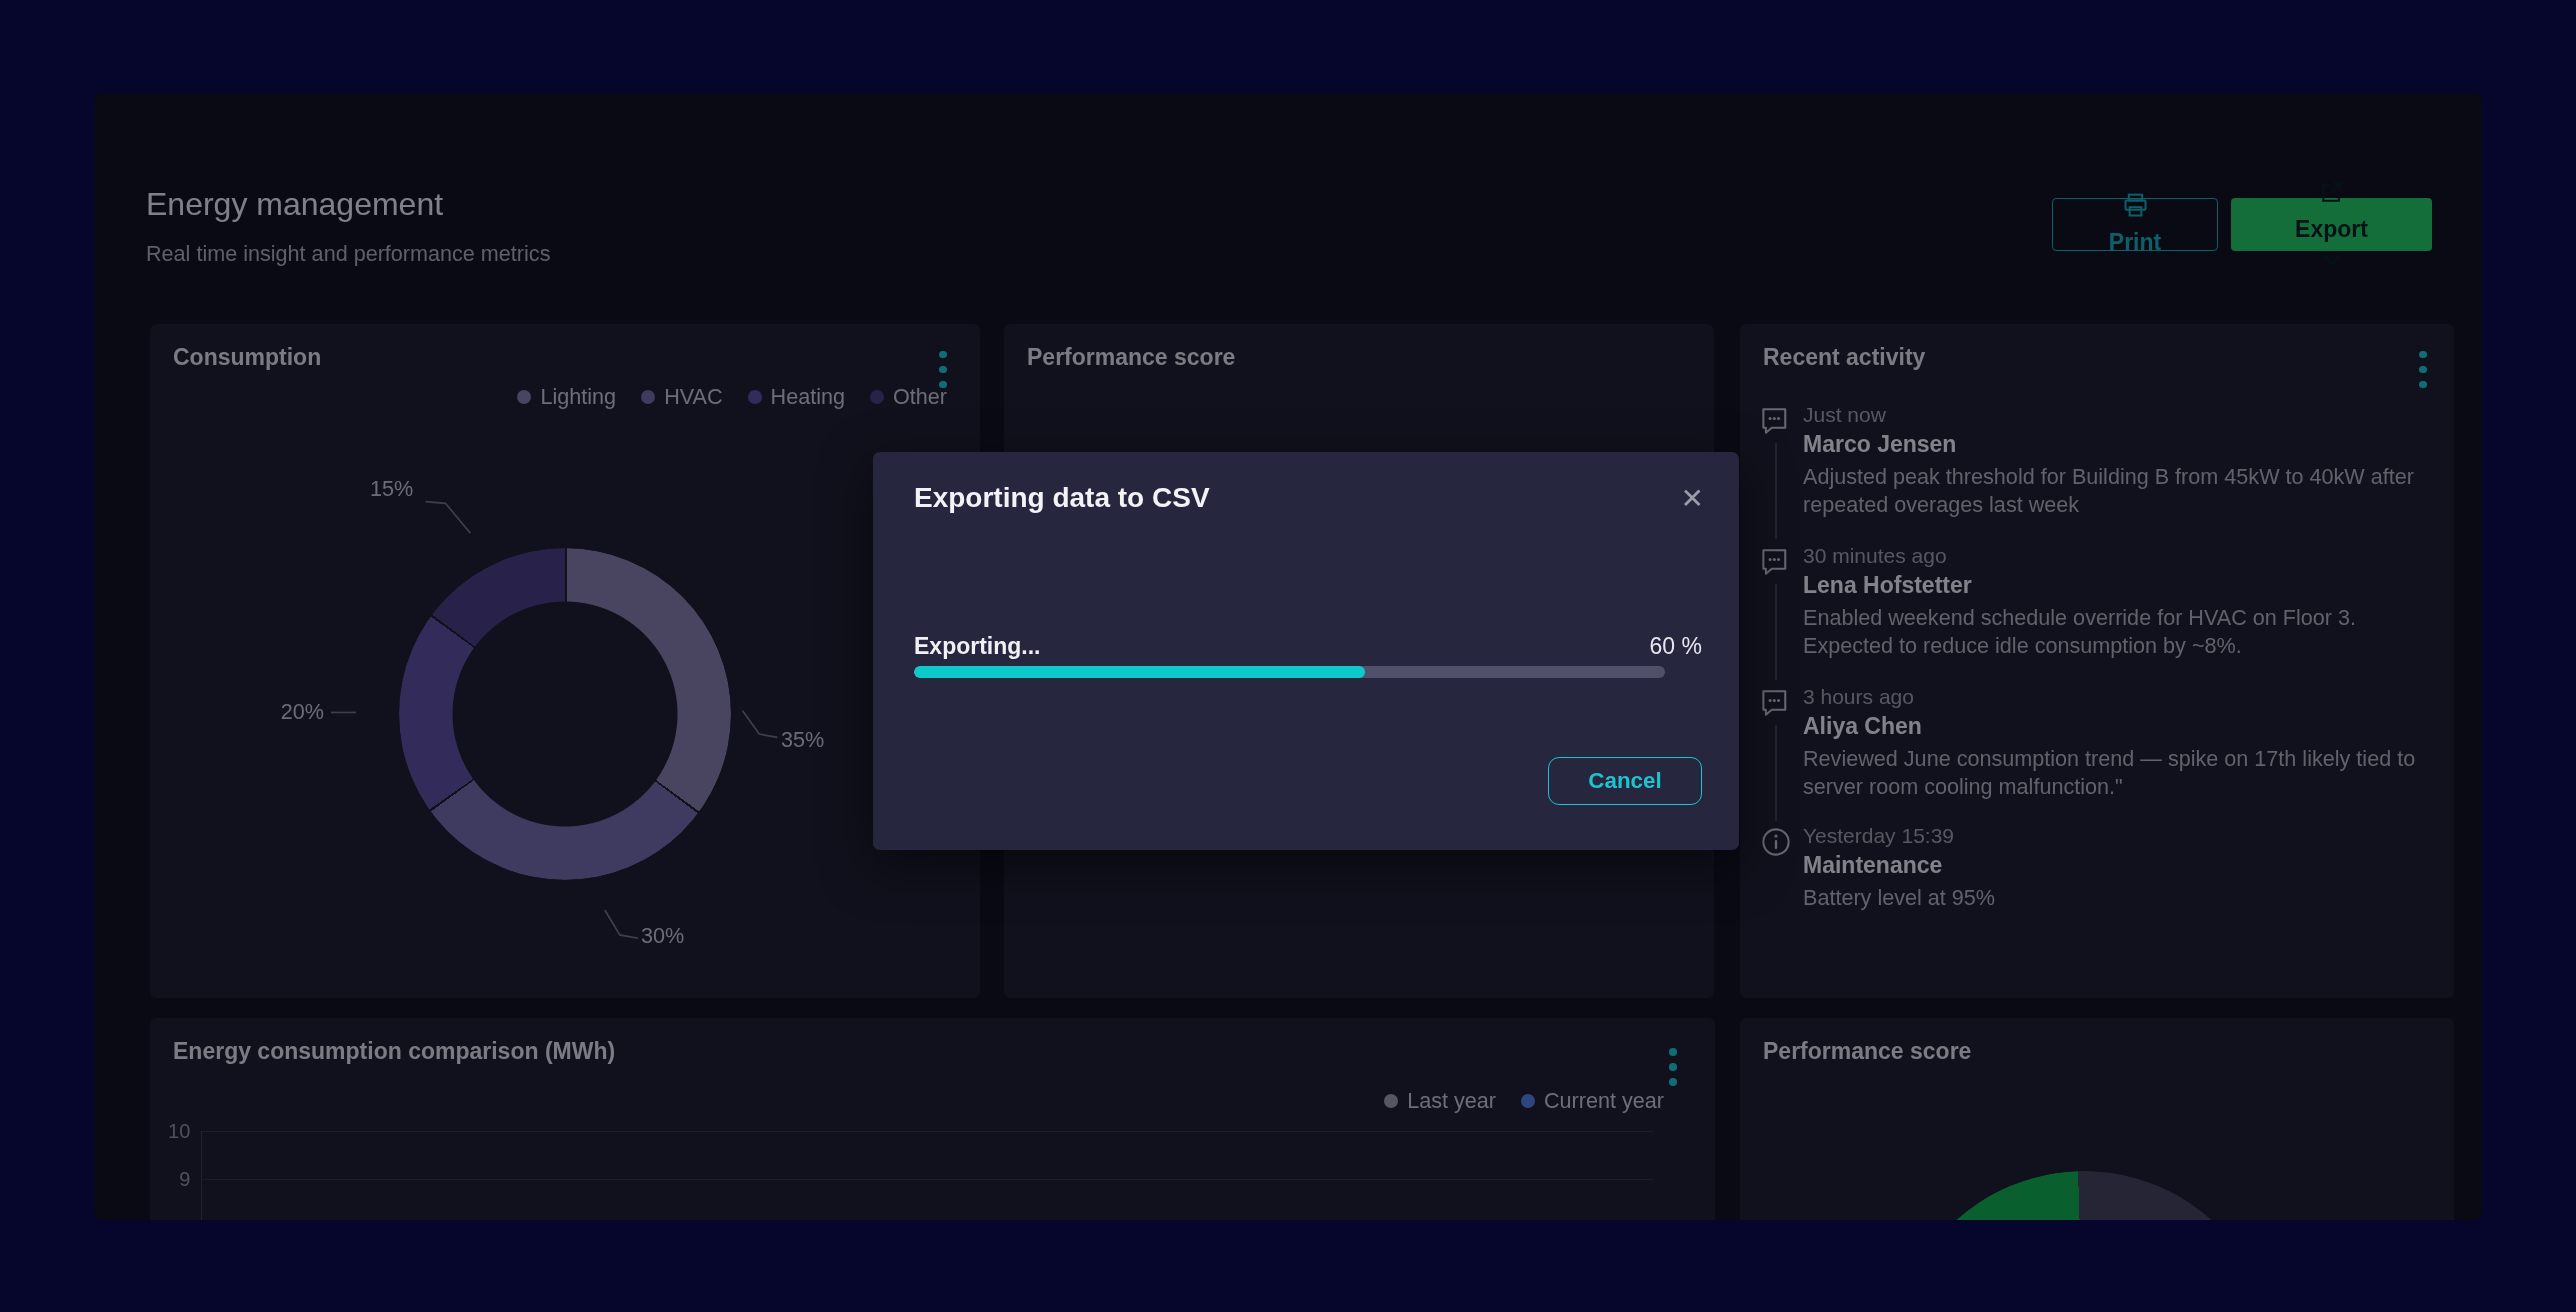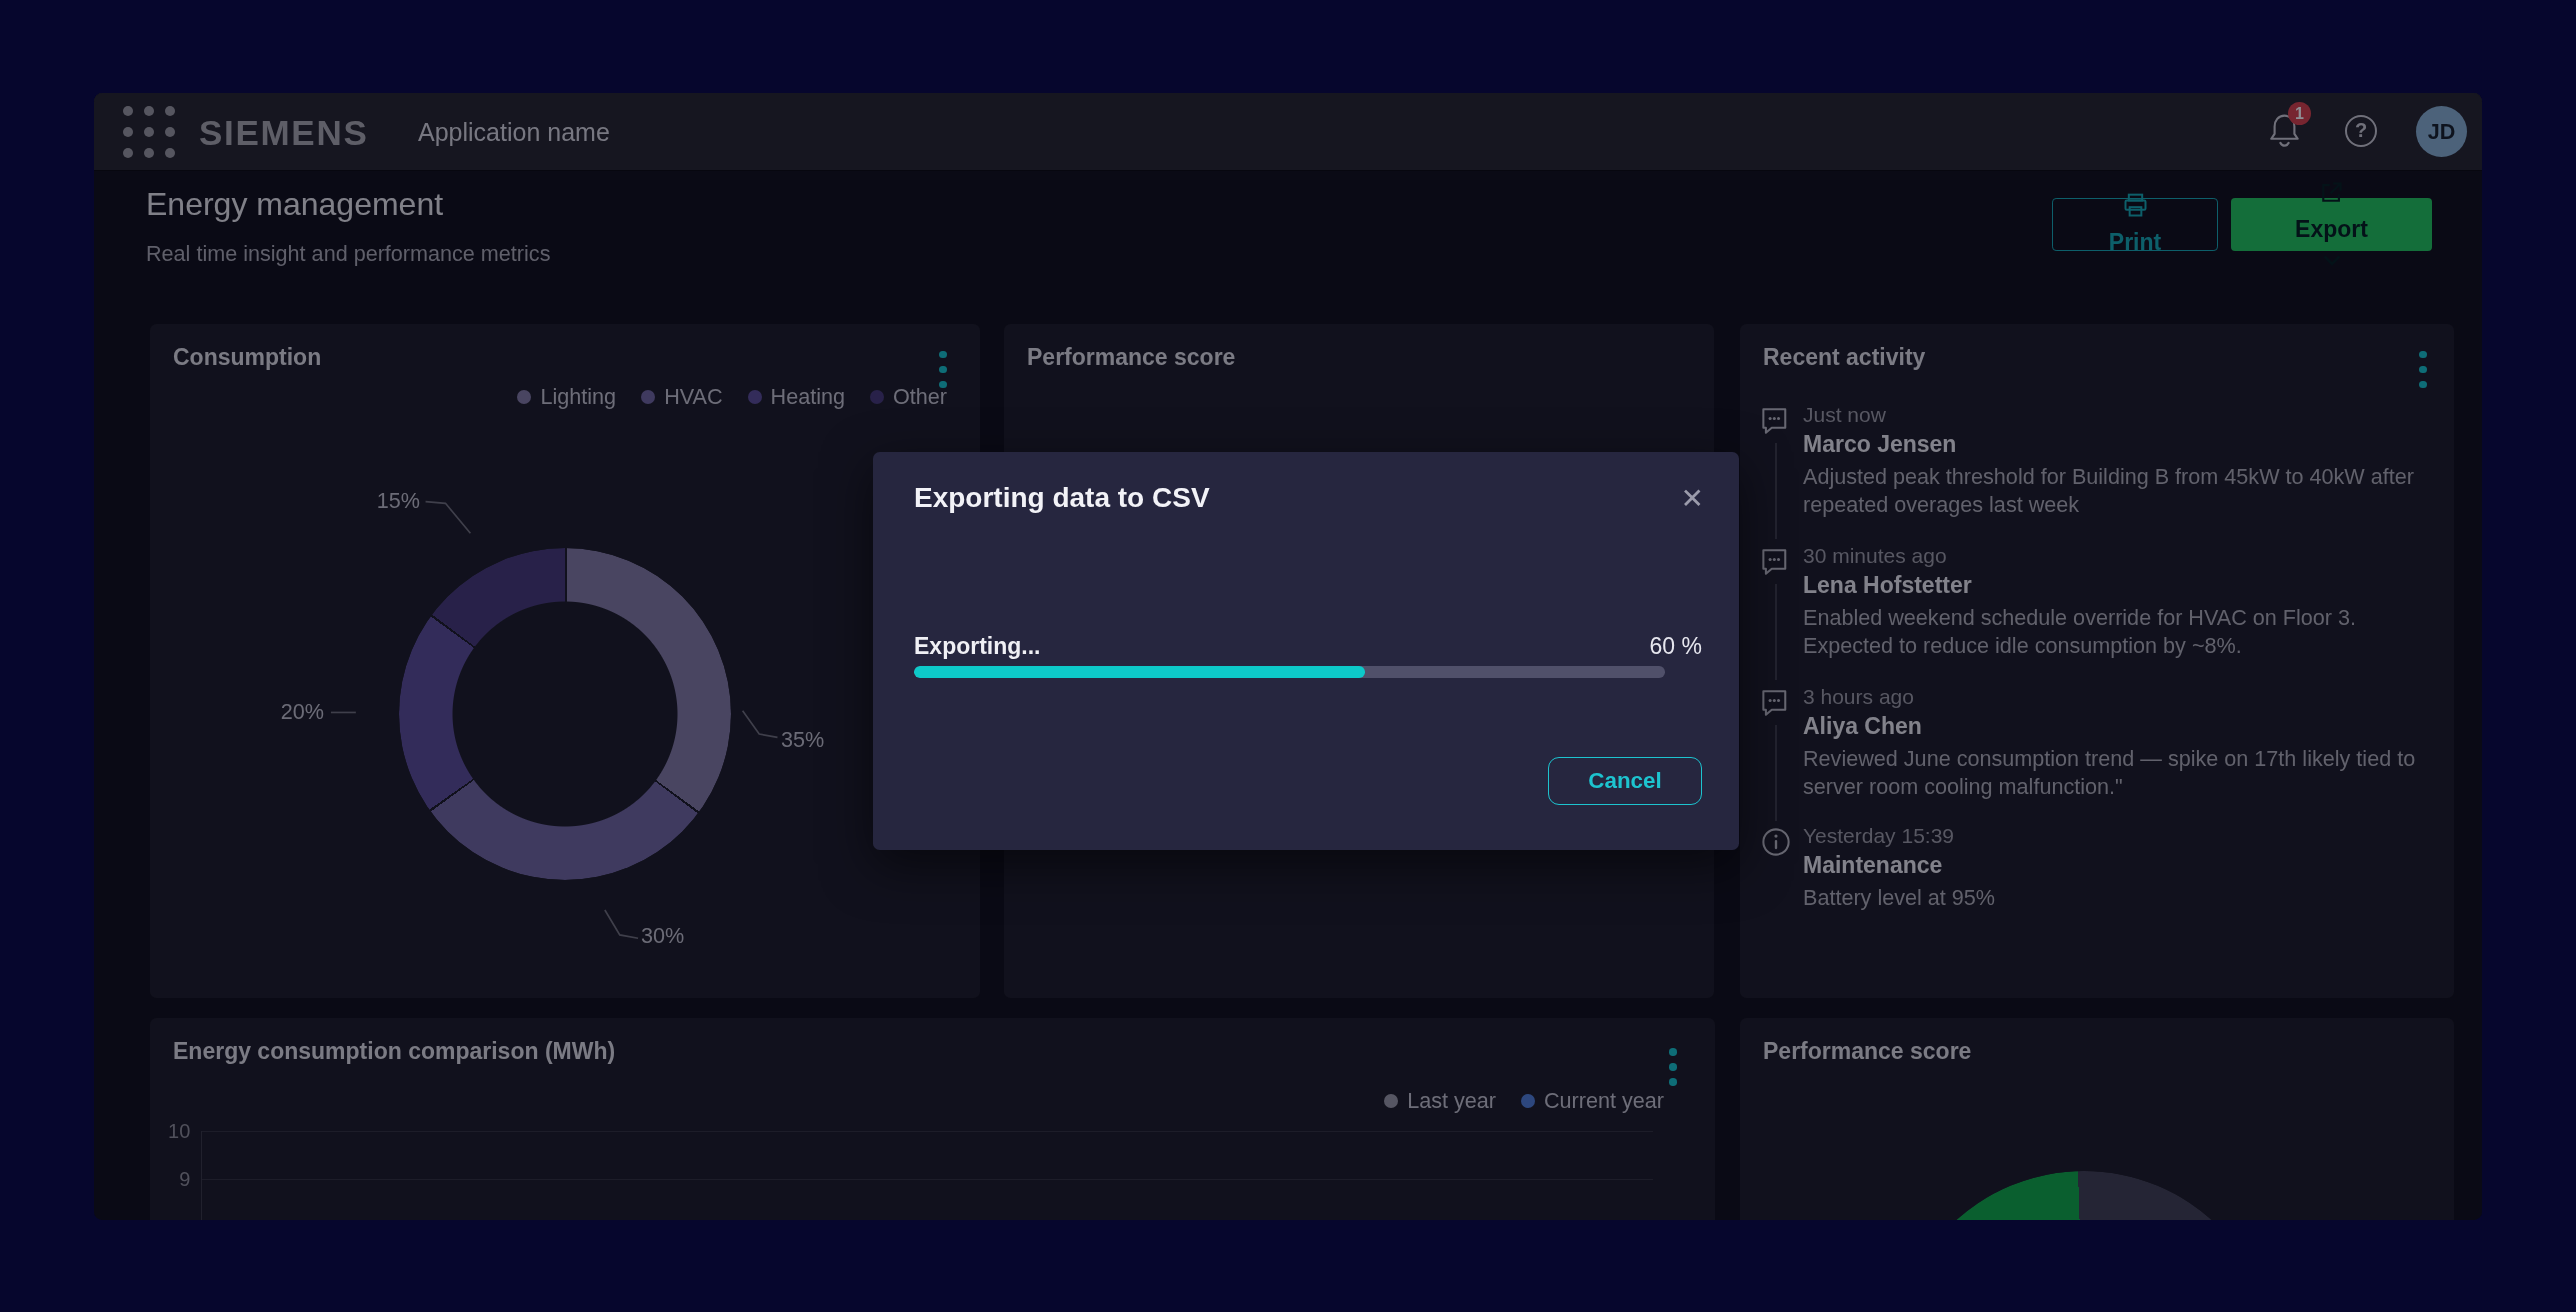--- a/index.html
+++ b/index.html
@@ -82,44 +82,20 @@
   .prog-fill{height:100%;border-radius:5.8px;}
   .btn-cancel{position:absolute;right:37px;top:305px;width:154px;height:48px;border:1.7px solid #1dc3cf;border-radius:11px;background:transparent;color:#1dc3cf;font-size:22.4px;font-weight:700;cursor:pointer;}
   svg{display:block;}
 </style>
 </head>
 <body>
 
 <div class="canvas">
   <div class="window">
 
-    <div class="appbar">
-      <div class="grid-icon">
-        <i></i>
-          <i></i>
-          <i></i>
-          <i></i>
-          <i></i>
-          <i></i>
-          <i></i>
-          <i></i>
-          <i></i>
-      </div>
-      <div class="brand">SIEMENS</div>
-      <div class="appname">Application name</div>
-      <div class="bell">
-        <svg width="33" height="37" viewBox="0 0 40 44">
-          <path d="M20 4c-7.5 0-12 6-12 13v9l-4 6h32l-4-6v-9c0-7-4.5-13-12-13z" fill="none" stroke="#c8c8d2" stroke-width="2.6" stroke-linejoin="round"></path>
-          <path d="M15 37c1.4 2.4 3 3.4 5 3.4s3.6-1 5-3.4" fill="none" stroke="#c8c8d2" stroke-width="2.6" stroke-linecap="round"></path>
-        </svg>
-      </div>
-      <div class="badge">1</div>
-      <div class="help">?</div>
-      <div class="avatar">JD</div>
-    </div>
 
     <div class="page-title">Energy management</div>
     <div class="page-subtitle">Real time insight and performance metrics</div>
 
     <button class="btn btn-print">
       <span>
         <svg width="25" height="25" viewBox="0 0 30 30">
           <rect x="7" y="2" width="16" height="7" fill="none" stroke="#15a9b4" stroke-width="2.4"></rect>
           <rect x="3" y="9" width="24" height="11" rx="1.5" fill="none" stroke="#15a9b4" stroke-width="2.4"></rect>
           <rect x="8" y="17" width="14" height="10" fill="none" stroke="#15a9b4" stroke-width="2.4"></rect>
@@ -162,21 +138,21 @@
         <span class="item">
           <span class="dot" style="background: rgb(90, 77, 152);"></span>
           <span>Heating</span>
         </span>
         <span class="item">
           <span class="dot" style="background: rgb(70, 58, 120);"></span>
           <span>Other</span>
         </span>
       </div>
       <div class="donut" style="background: conic-gradient(from 0deg, var(--card-bg) 0deg 0.8deg,#827aa5 0.8deg 126deg,var(--card-bg) 126deg 126.8deg,#6f66a0 126.8deg 234deg,var(--card-bg) 234deg 234.8deg,#5a4d98 234.8deg 306deg,var(--card-bg) 306deg 306.8deg,#463a78 306.8deg 360deg);"></div>
-      <div class="callout" style="left:220px;top:164px;width:50px;text-align:right;">15%</div>
+      <div class="callout" style="left:220px;top:152px;width:50px;">15%</div>
       <div class="callout" style="left:124px;top:375px;width:50px;text-align:right;">20%</div>
       <div class="callout" style="left:631px;top:403px;">35%</div>
       <div class="callout" style="left:491px;top:599px;">30%</div>
       <svg class="leaders" width="830" height="674" viewBox="0 0 1000 812">
         <path d="M332,214 L356,216 L386,252" fill="none" stroke="#70707c" stroke-width="2"></path>
         <path d="M218,468 L248,468" fill="none" stroke="#70707c" stroke-width="2"></path>
         <path d="M756,498 L734,494 L714,466" fill="none" stroke="#70707c" stroke-width="2"></path>
         <path d="M588,740 L566,736 L548,706" fill="none" stroke="#70707c" stroke-width="2"></path>
       </svg>
     </div>

